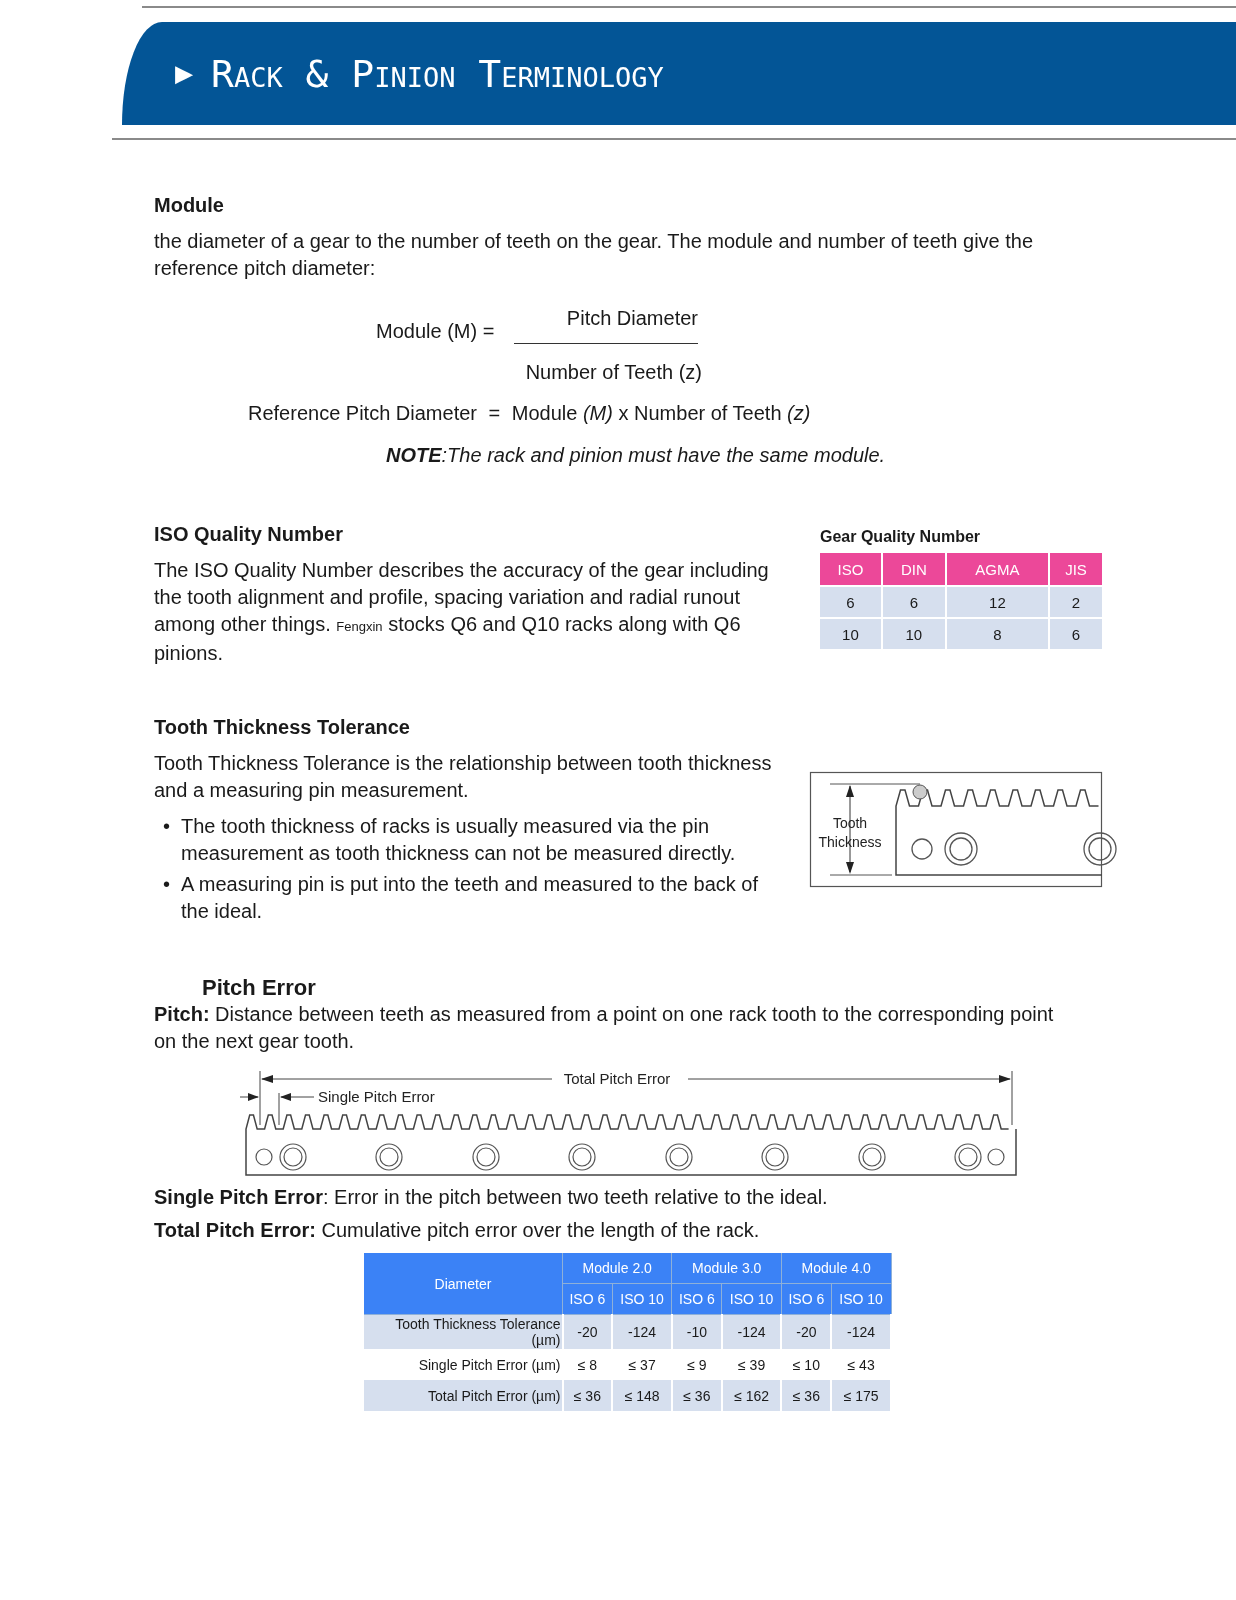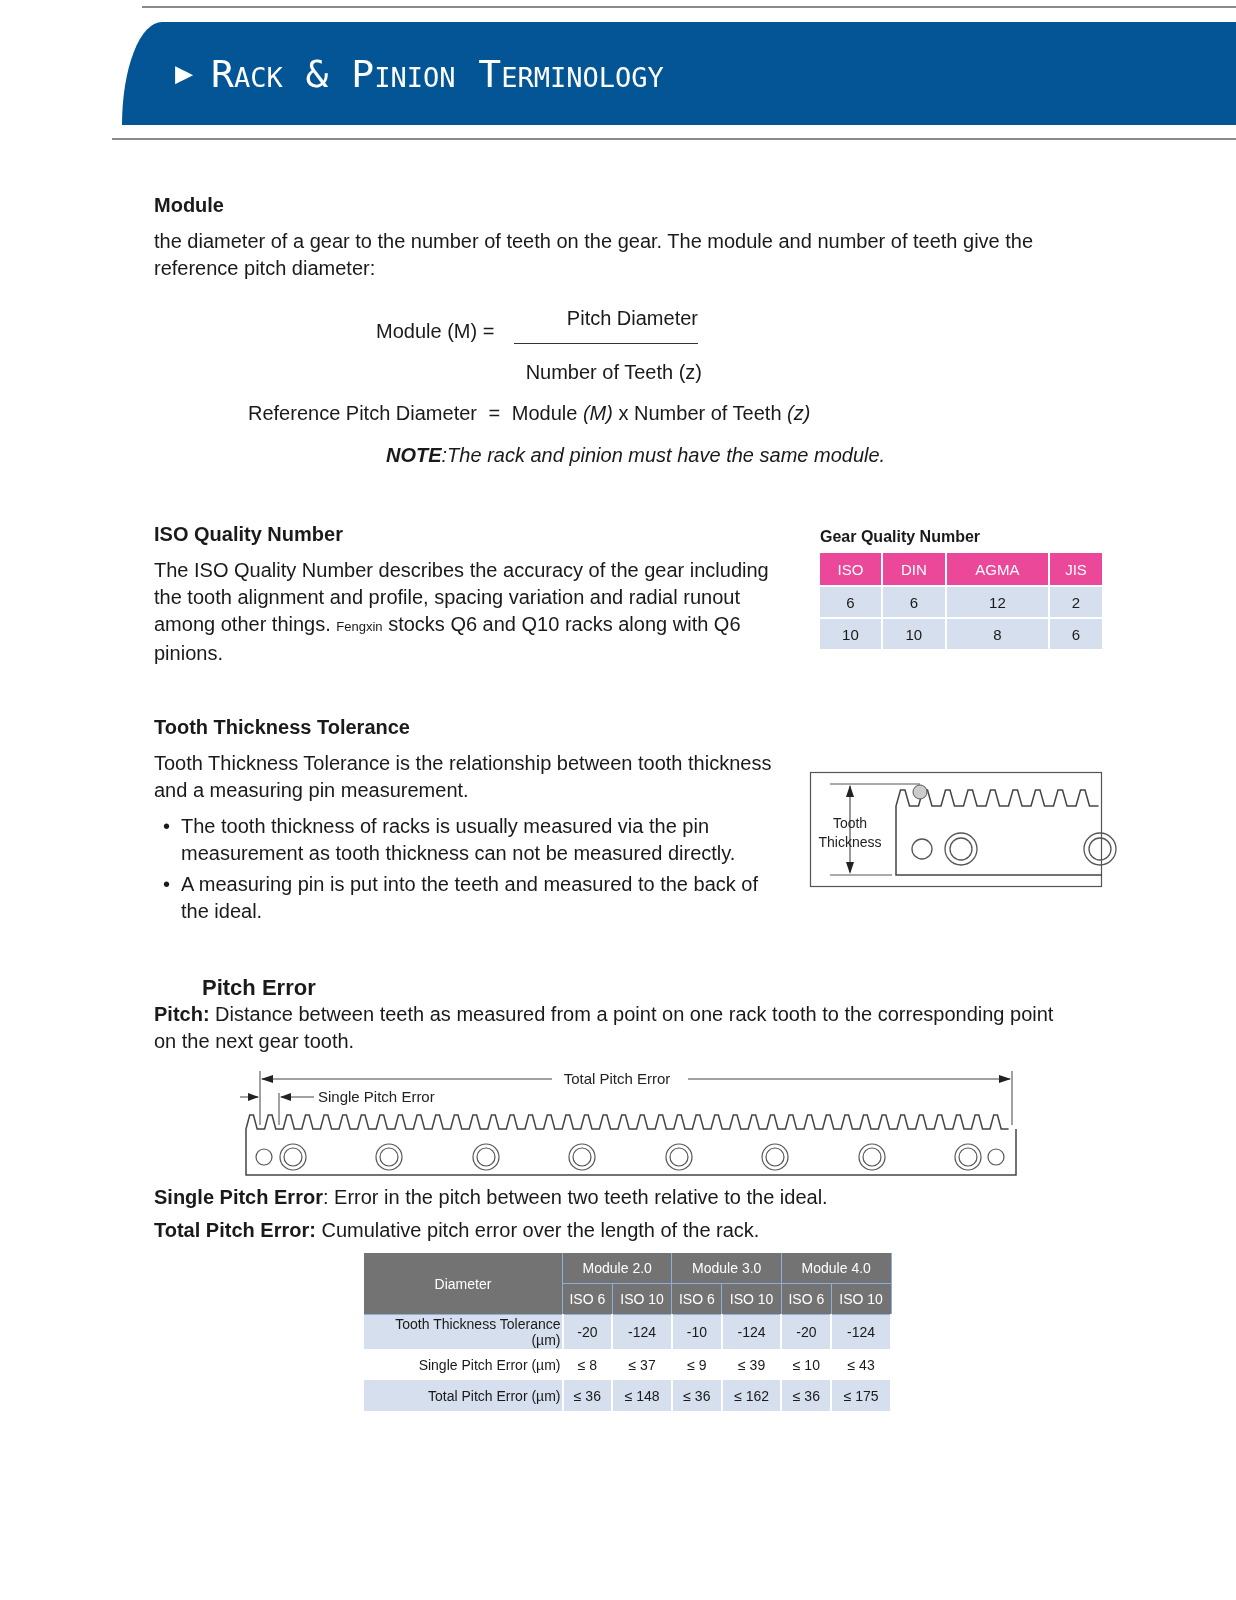--- a/index.html
+++ b/index.html
@@ -14,21 +14,21 @@
   .h { position: absolute; font-weight: bold; font-size: 20px; }
   .p { position: absolute; font-size: 20px; line-height: 27px; }
   .small { font-size: 13px; }
   .center { text-align: right; }
   table { border-collapse: collapse; font-family: "Liberation Sans", sans-serif; }
   .gq { position: absolute; left: 820px; top: 553px; width: 282px; font-size: 15px; }
   .gq th { background: #ec4899; color: #fff; font-weight: normal; height: 30px; border-right: 2px solid #fff; }
   .gq td { background: #d6dfee; height: 28px; text-align: center; border-right: 2px solid #fff; border-top: 2px solid #fff; }
   .gq th:last-child, .gq td:last-child { border-right: none; }
   .tol { position: absolute; left: 364px; top: 1253px; width: 528px; font-size: 14px; }
-  .tol th { background: #737373; color: #fff; font-weight: normal; height: 28px; border-right: 1px solid #8eb0d8; border-bottom: 1px solid #8eb0d8; }
+  .tol th { background: #3b82f6; color: #fff; font-weight: normal; height: 28px; border-right: 1px solid #8eb0d8; border-bottom: 1px solid #8eb0d8; }
   .tol td { height: 29px; text-align: center; border-right: 2px solid #fff; }
   .tol tr.shade td { background: #d6dfee; }
   .tol td.rowlabel { text-align: right; }
   svg { position: absolute; overflow: visible; }
 </style>
 </head>
 <body>
 
 <div class="rule" style="left:142px;top:6px;width:1094px;"></div>
 <div class="banner"></div>

